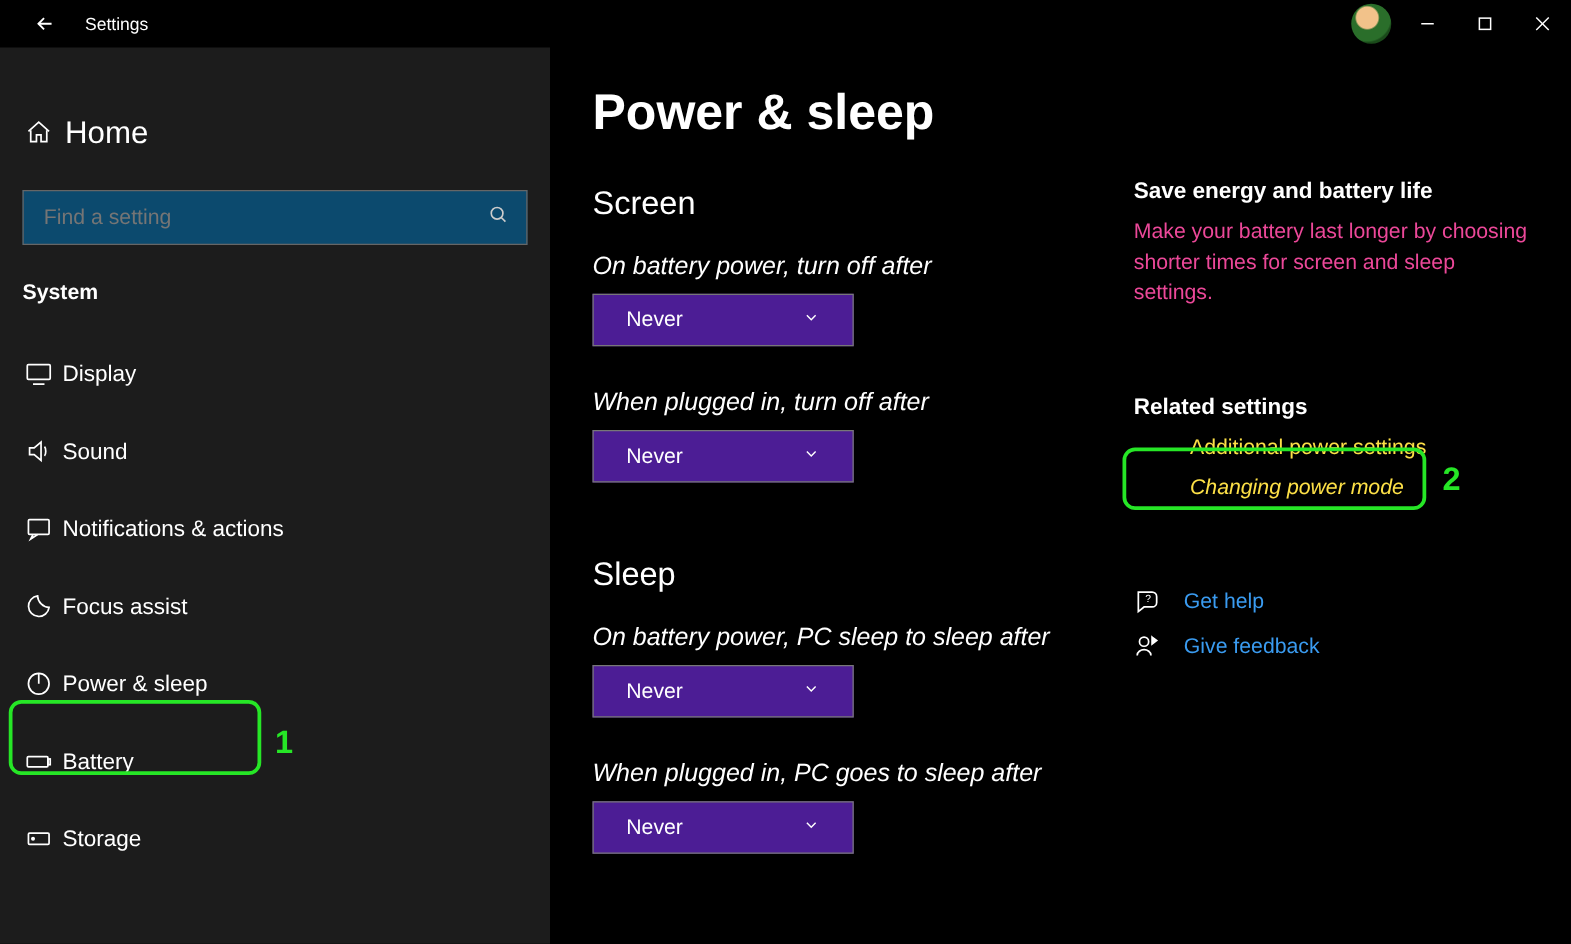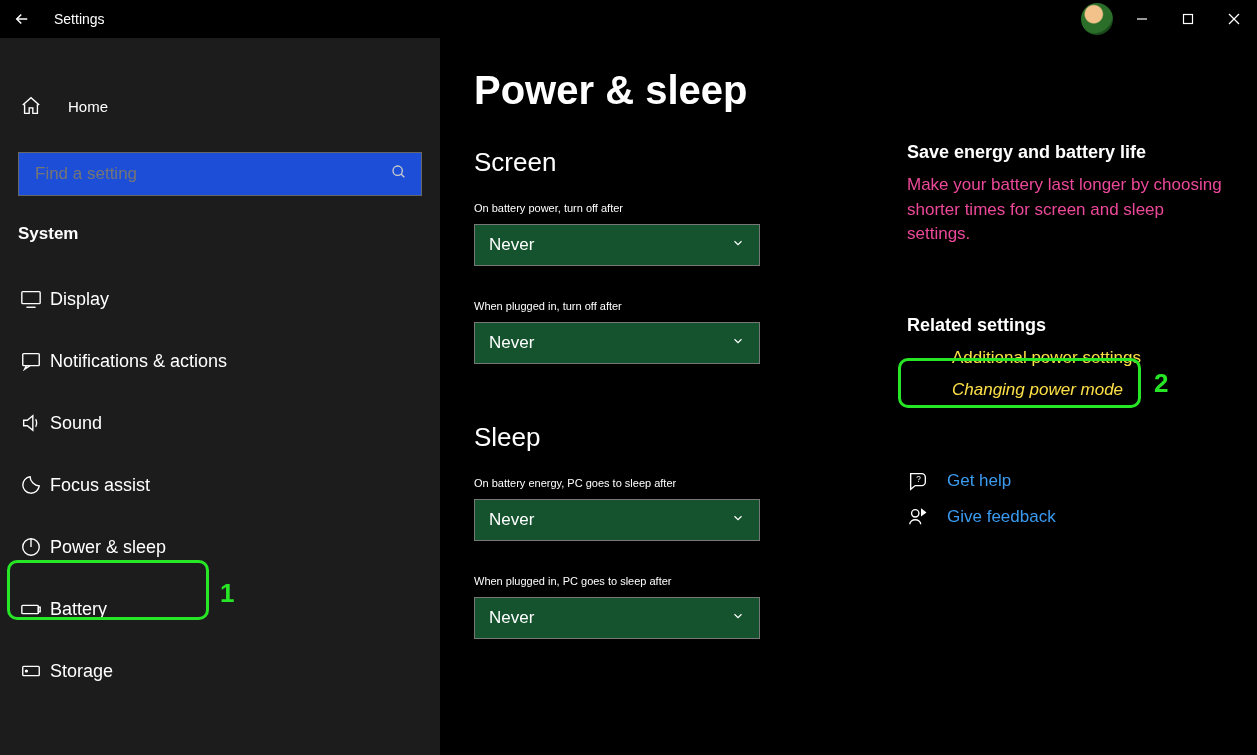--- a/index.html
+++ b/index.html
@@ -5,21 +5,21 @@
   * { box-sizing: border-box; }
   html, body {
     margin: 0; padding: 0;
     width: 1257px; height: 755px;
     background: #000;
     font-family: "Segoe UI", Arial, sans-serif;
     color: #fff;
     overflow: hidden;
   }
   .titlebar {
-    position: absolute; top: 0; left: 0; right: 0; height: 38px;
+    position: absolute; top: 0; left: 14px; right: 0; height: 38px;
     display: flex; align-items: center;
   }
   .titlebar .back {
     width: 44px; height: 38px; display:flex;align-items:center;justify-content:center;
   }
   .titlebar .title { font-size: 14px; padding-left: 10px; color:#fff; }
   .titlebar .spacer { flex:1; }
   .winbtn {
     width: 46px; height: 30px; display:flex;align-items:center;justify-content:center;
     color:#fff; font-size:12px;
@@ -29,31 +29,31 @@
     background: radial-gradient(circle at 40% 35%, #f2c28a 0 30%, #2a6e2a 35% 65%, #1a4a1a 70%);
     margin-right:6px;
   }
 
   .sidebar {
     position:absolute; top:38px; left:0; width:440px; bottom:0;
     background:#1c1c1c;
     padding: 40px 0 0 0;
   }
   .home-row {
-    display:flex; align-items:center; gap:26px;
+    display:flex; align-items:center; gap:10px;
     padding: 0 0 0 20px; height:56px;
-    font-size:15px;
+    font-size:25px;
   }
   .search-box {
     margin: 18px 18px 0 18px;
     height:44px;
     border:1px solid #666;
     display:flex; align-items:center;
     padding:0 14px;
-    background:#1d4ed8;
+    background:#0c4a6e;
   }
   .search-box input {
     flex:1; background:transparent; border:none; outline:none;
     color:#ccc; font-size:17px;
   }
   .category {
     font-size:17px; font-weight:600;
     padding: 28px 0 6px 18px;
   }
   .nav-list { padding-top:18px; }
@@ -76,27 +76,27 @@
     pointer-events:none;
   }
 
   .main {
     position:absolute; top:38px; left:440px; right:360px; bottom:0;
     padding: 30px 34px 0 34px;
     overflow:hidden;
   }
   .page-title { font-size:40px; font-weight:600; margin-bottom:34px; }
   .section-head { font-size:26px; font-weight:400; margin-bottom:24px; margin-top:10px;}
-  .field-label { font-size:11px; margin-bottom:10px; }
+  .field-label { font-size:20px; margin-bottom:10px;font-style:italic; }
   .dropdown {
-    width:286px; height:42px; border:1px solid #777;
+    width:209px; height:42px; border:1px solid #777;
     display:flex; align-items:center; justify-content:space-between;
-    padding:0 14px; font-size:17px;
+    padding:0 26px; font-size:17px;
     margin-bottom:34px;
-    background:#14532d;
+    background:#4c1d95;
   }
   .chev svg{width:14px;height:14px;stroke:#fff;fill:none;stroke-width:2;}
 
   .rightcol {
     position:absolute; top:38px; right:0; width:360px; bottom:0;
     padding: 104px 28px 0 10px;
   }
   .r-head { font-size:18px; font-weight:700; margin-bottom:10px; }
   .r-text { font-size:17px; color:#ec4899; line-height:1.45; margin-bottom:68px;}
   .r-link { font-size:17px; color:#fde047;margin-left:45px; }
@@ -165,34 +165,34 @@
           <svg viewBox="0 0 24 24">
             <rect x="2" y="4" width="20" height="13" rx="1"></rect>
             <line x1="7" y1="21" x2="17" y2="21"></line>
           </svg>
         </span>
       <span>Display</span>
     </div>
     <div class="nav-item">
       <span class="nav-icon">
           <svg viewBox="0 0 24 24">
+            <path d="M4 9v6h4l6 5V4L8 9H4z"></path>
+            <path d="M17 8c1.5 1.5 1.5 6.5 0 8"></path>
+          </svg>
+        </span>
+      <span>Sound</span>
+    </div>
+    <div class="nav-item">
+      <span class="nav-icon">
+          <svg viewBox="0 0 24 24">
             <rect x="3" y="4" width="18" height="13" rx="1"></rect>
             <path d="M7 17l-2 4 6-4"></path>
           </svg>
         </span>
       <span>Notifications &amp; actions</span>
-    </div>
-    <div class="nav-item">
-      <span class="nav-icon">
-          <svg viewBox="0 0 24 24">
-            <path d="M4 9v6h4l6 5V4L8 9H4z"></path>
-            <path d="M17 8c1.5 1.5 1.5 6.5 0 8"></path>
-          </svg>
-        </span>
-      <span>Sound</span>
     </div>
     <div class="nav-item">
       <span class="nav-icon">
           <svg viewBox="0 0 24 24">
             <path d="M21 13A9 9 0 1 1 11 3c0 5 5 10 10 10z"></path>
           </svg>
         </span>
       <span>Focus assist</span>
     </div>
     <div class="nav-item">
@@ -241,21 +241,21 @@
   <div class="field-label">When plugged in, turn off after</div>
   <div class="dropdown" style="margin-bottom:58px;">
     <span>Never</span>
     <span class="chev"><svg viewBox="0 0 24 24">
           <path d="M6 9l6 6 6-6"></path>
         </svg></span>
   </div>
 
   <div class="section-head">Sleep</div>
 
-  <div class="field-label">On battery energy, PC goes to sleep after</div>
+  <div class="field-label">On battery power, PC sleep to sleep after</div>
   <div class="dropdown">
     <span>Never</span>
     <span class="chev"><svg viewBox="0 0 24 24">
           <path d="M6 9l6 6 6-6"></path>
         </svg></span>
   </div>
 
   <div class="field-label">When plugged in, PC goes to sleep after</div>
   <div class="dropdown">
     <span>Never</span>

